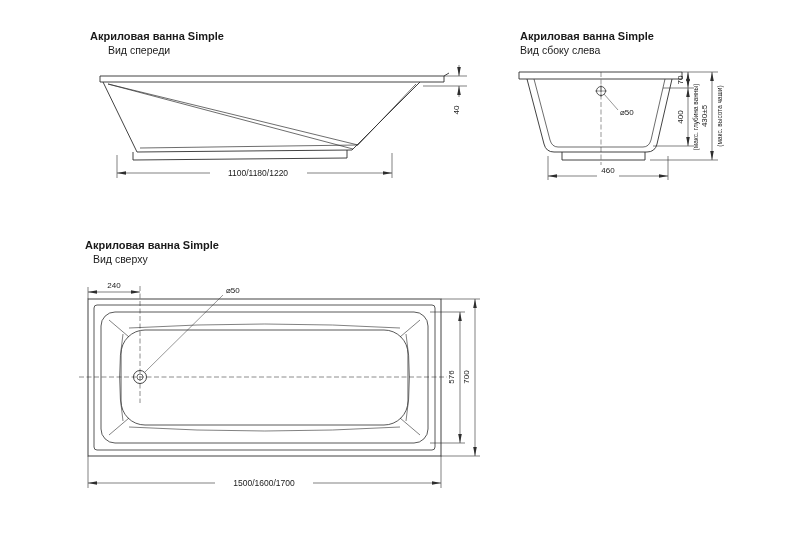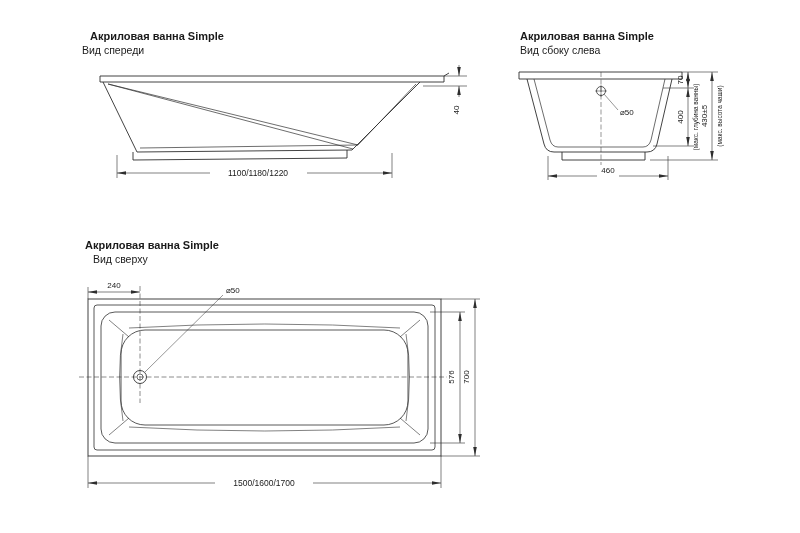--- a/index.html
+++ b/index.html
@@ -15,21 +15,21 @@
   .dim-sm{font-size:6.5px;}
 </style>
 </head>
 <body>
 
 <div class="canvas">
 
   <div class="view-title" style="left:90px;top:30px;">
     <span>Акриловая ванна</span><span class="product">Simple</span>
   </div>
-  <div class="view-subtitle" style="left:82px;top:44px;">Вид спереди</div>
+  <div class="view-subtitle" style="left:108px;top:44px;">Вид спереди</div>
 
   <svg style="left:75px;top:58px;" width="400" height="135" viewBox="0 0 400 135">
     <defs>
       <marker id="arF" viewBox="0 0 10 6" markerWidth="10" markerHeight="6" refX="9" refY="3" orient="auto-start-reverse" markerUnits="userSpaceOnUse">
         <path d="M9,3 L0,1.2 L0,4.8 Z" fill="#2e2e2e"></path>
       </marker>
     </defs>
     <g stroke="#2e2e2e" stroke-width="0.9" fill="none">
       <path d="M25,18 L369,18 M25,18 L25,24 L369,24 L369,18 L374,15"></path>
       <path d="M28,24 L62,94 L277,92 L345,24"></path>

